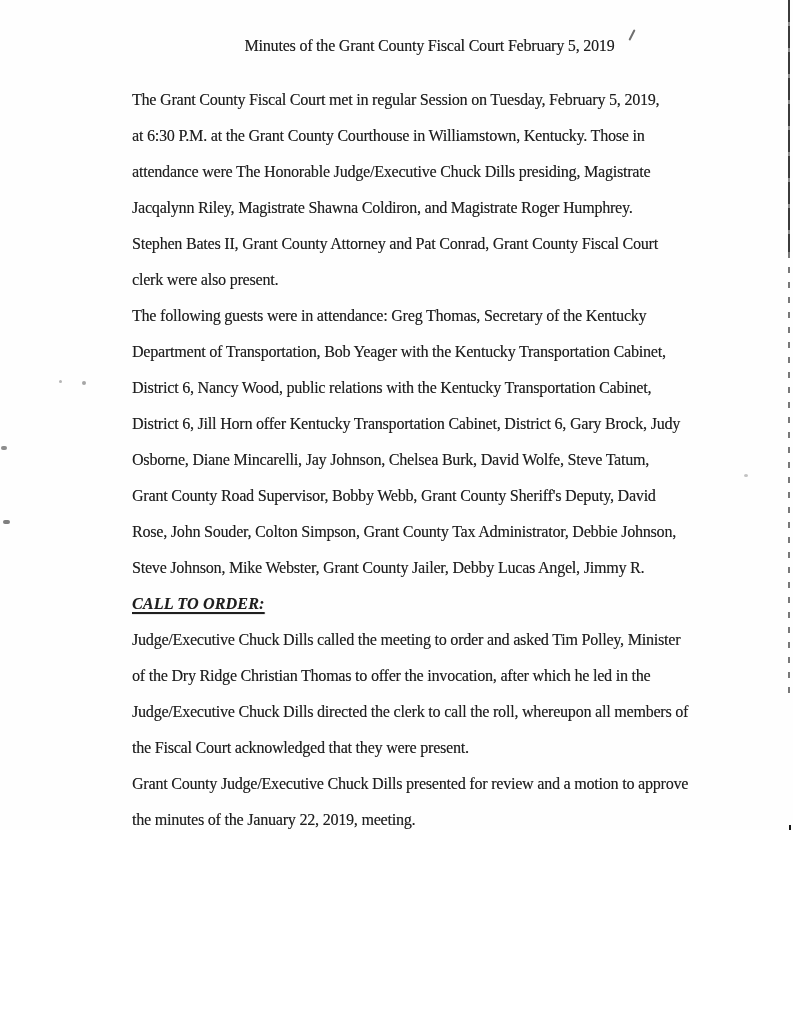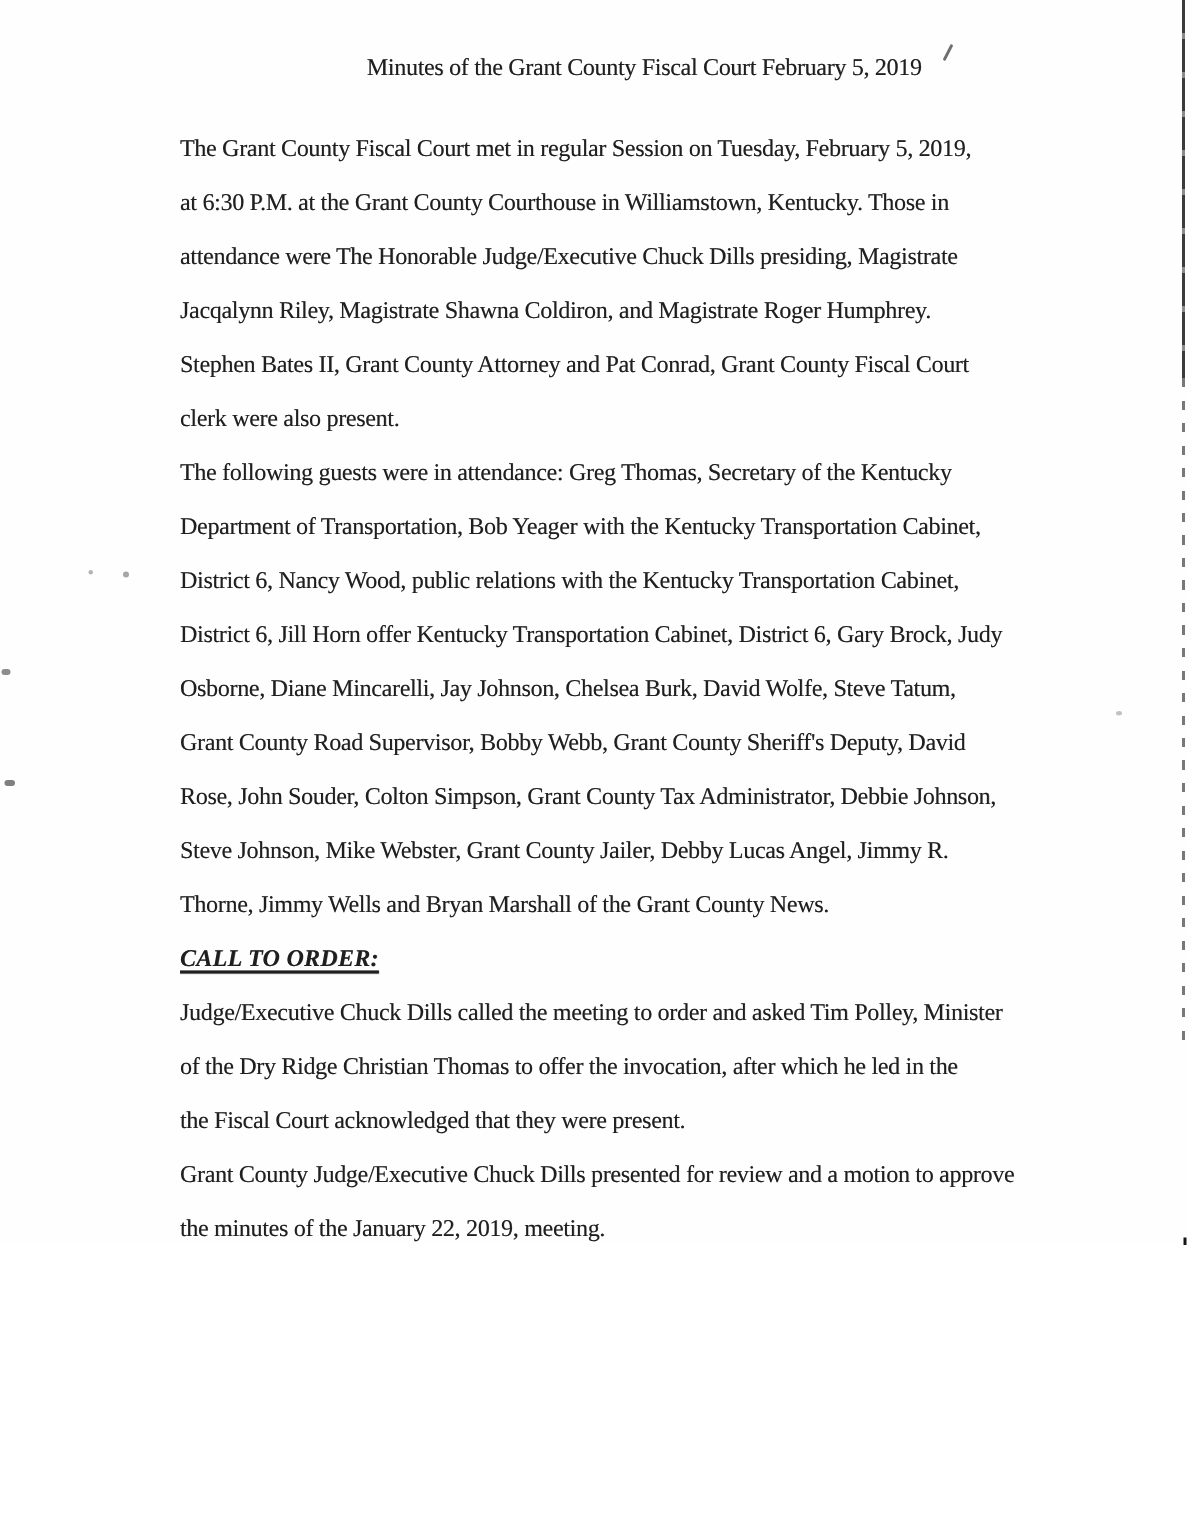--- a/index.html
+++ b/index.html
@@ -27,21 +27,21 @@
     right: 0;
     text-align: center;
     transform: translateX(33px);
     font-size: 16px;
     line-height: 20px;
     white-space: nowrap;
   }
   .doc-body {
     position: absolute;
     top: 82px;
-    left: 120px;
+    left: 132px;
     right: 30px;
   }
   .doc-line {
     height: 36px;
     line-height: 36px;
     font-size: 16px;
     white-space: nowrap;
   }
   .doc-line .heading-text {
     font-weight: bold;
@@ -110,24 +110,24 @@
       <div class="doc-line">Stephen Bates II, Grant County Attorney and Pat Conrad, Grant County Fiscal Court</div>
       <div class="doc-line">clerk were also present.</div>
       <div class="doc-line">The following guests were in attendance: Greg Thomas, Secretary of the Kentucky</div>
       <div class="doc-line">Department of Transportation, Bob Yeager with the Kentucky Transportation Cabinet,</div>
       <div class="doc-line">District 6, Nancy Wood, public relations with the Kentucky Transportation Cabinet,</div>
       <div class="doc-line">District 6, Jill Horn offer Kentucky Transportation Cabinet, District 6, Gary Brock, Judy</div>
       <div class="doc-line">Osborne, Diane Mincarelli, Jay Johnson, Chelsea Burk, David Wolfe, Steve Tatum,</div>
       <div class="doc-line">Grant County Road Supervisor, Bobby Webb, Grant County Sheriff's Deputy, David</div>
       <div class="doc-line">Rose, John Souder, Colton Simpson, Grant County Tax Administrator, Debbie Johnson,</div>
       <div class="doc-line">Steve Johnson, Mike Webster, Grant County Jailer, Debby Lucas Angel, Jimmy R.</div>
-      <div class="doc-line">Thorne, Jimmy Wells and Bryan Marshall of the Grant County News.</div>
       <div class="doc-line"><span class="heading-text">CALL TO ORDER:</span></div>
       <div class="doc-line">Judge/Executive Chuck Dills called the meeting to order and asked Tim Polley, Minister</div>
       <div class="doc-line">of the Dry Ridge Christian Thomas to offer the invocation, after which he led in the</div>
+      <div class="doc-line">Judge/Executive Chuck Dills directed the clerk to call the roll, whereupon all members of</div>
       <div class="doc-line">the Fiscal Court acknowledged that they were present.</div>
       <div class="doc-line">Grant County Judge/Executive Chuck Dills presented for review and a motion to approve</div>
       <div class="doc-line">the minutes of the January 22, 2019, meeting.</div>
     </div>
 
   <div class="page-footer">
     <span class="pagenum scan-text">1</span>
     <div class="footer-title scan-text">Minutes of the February 5 2019 Meeting</div>
   </div>
 

